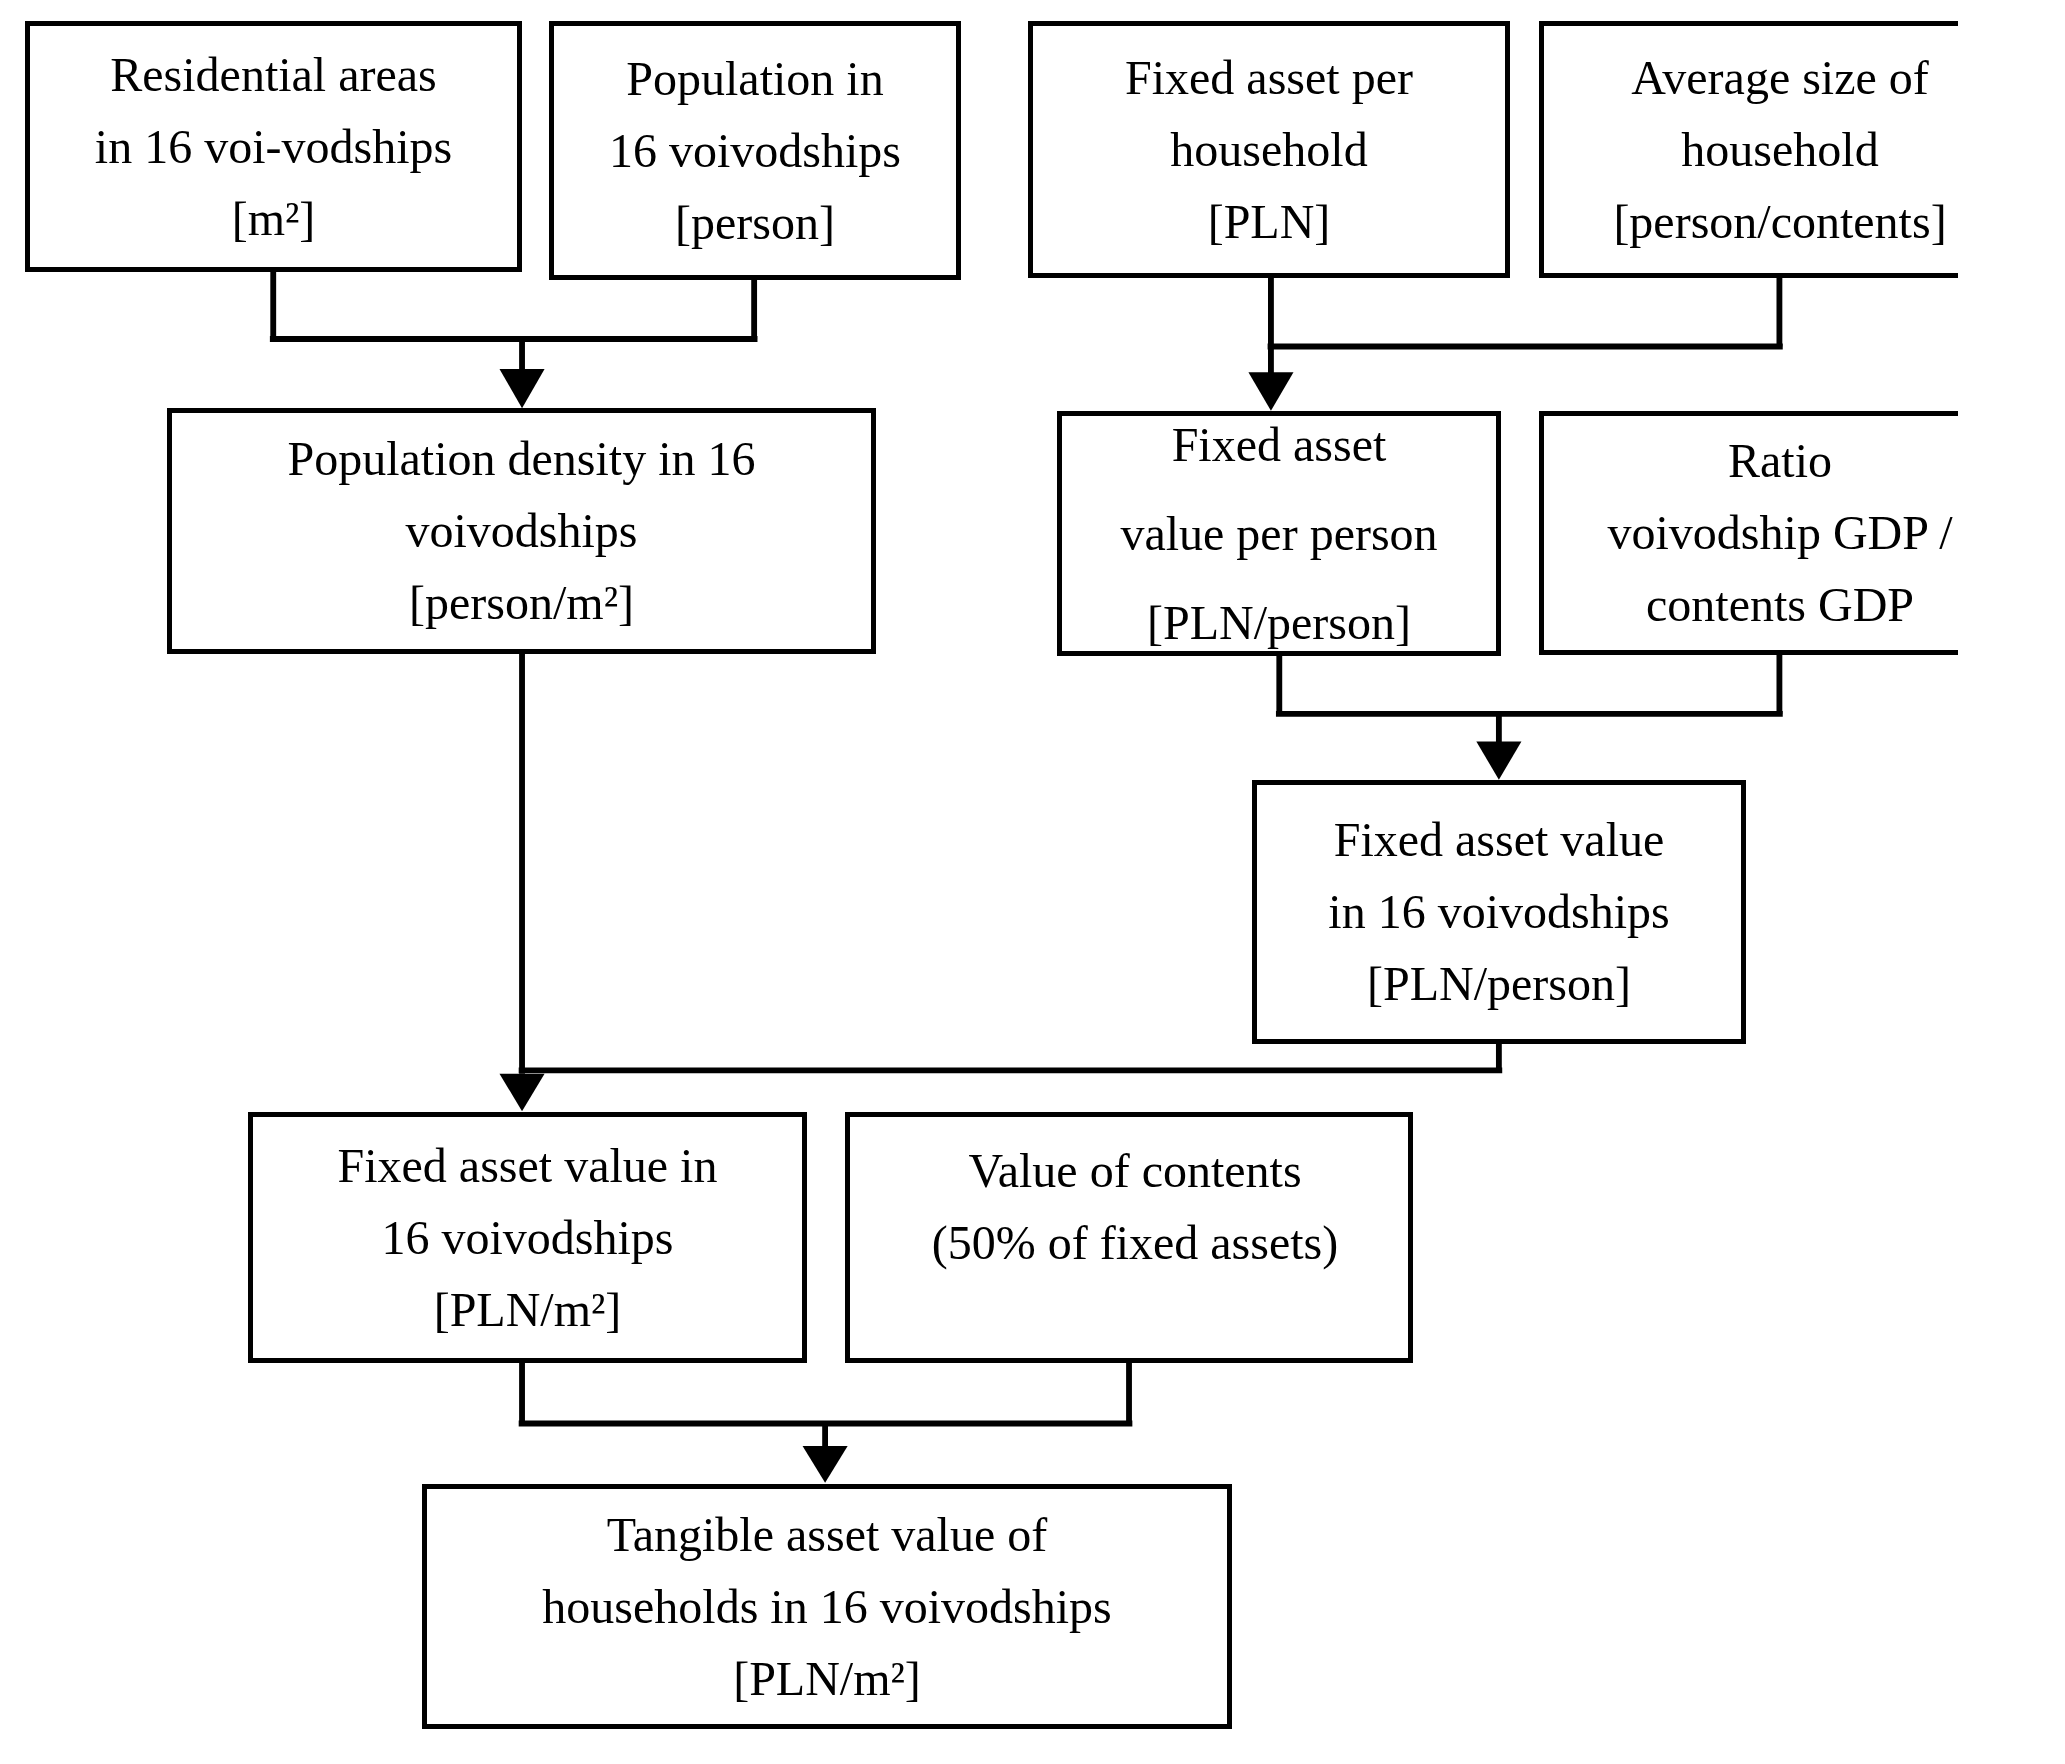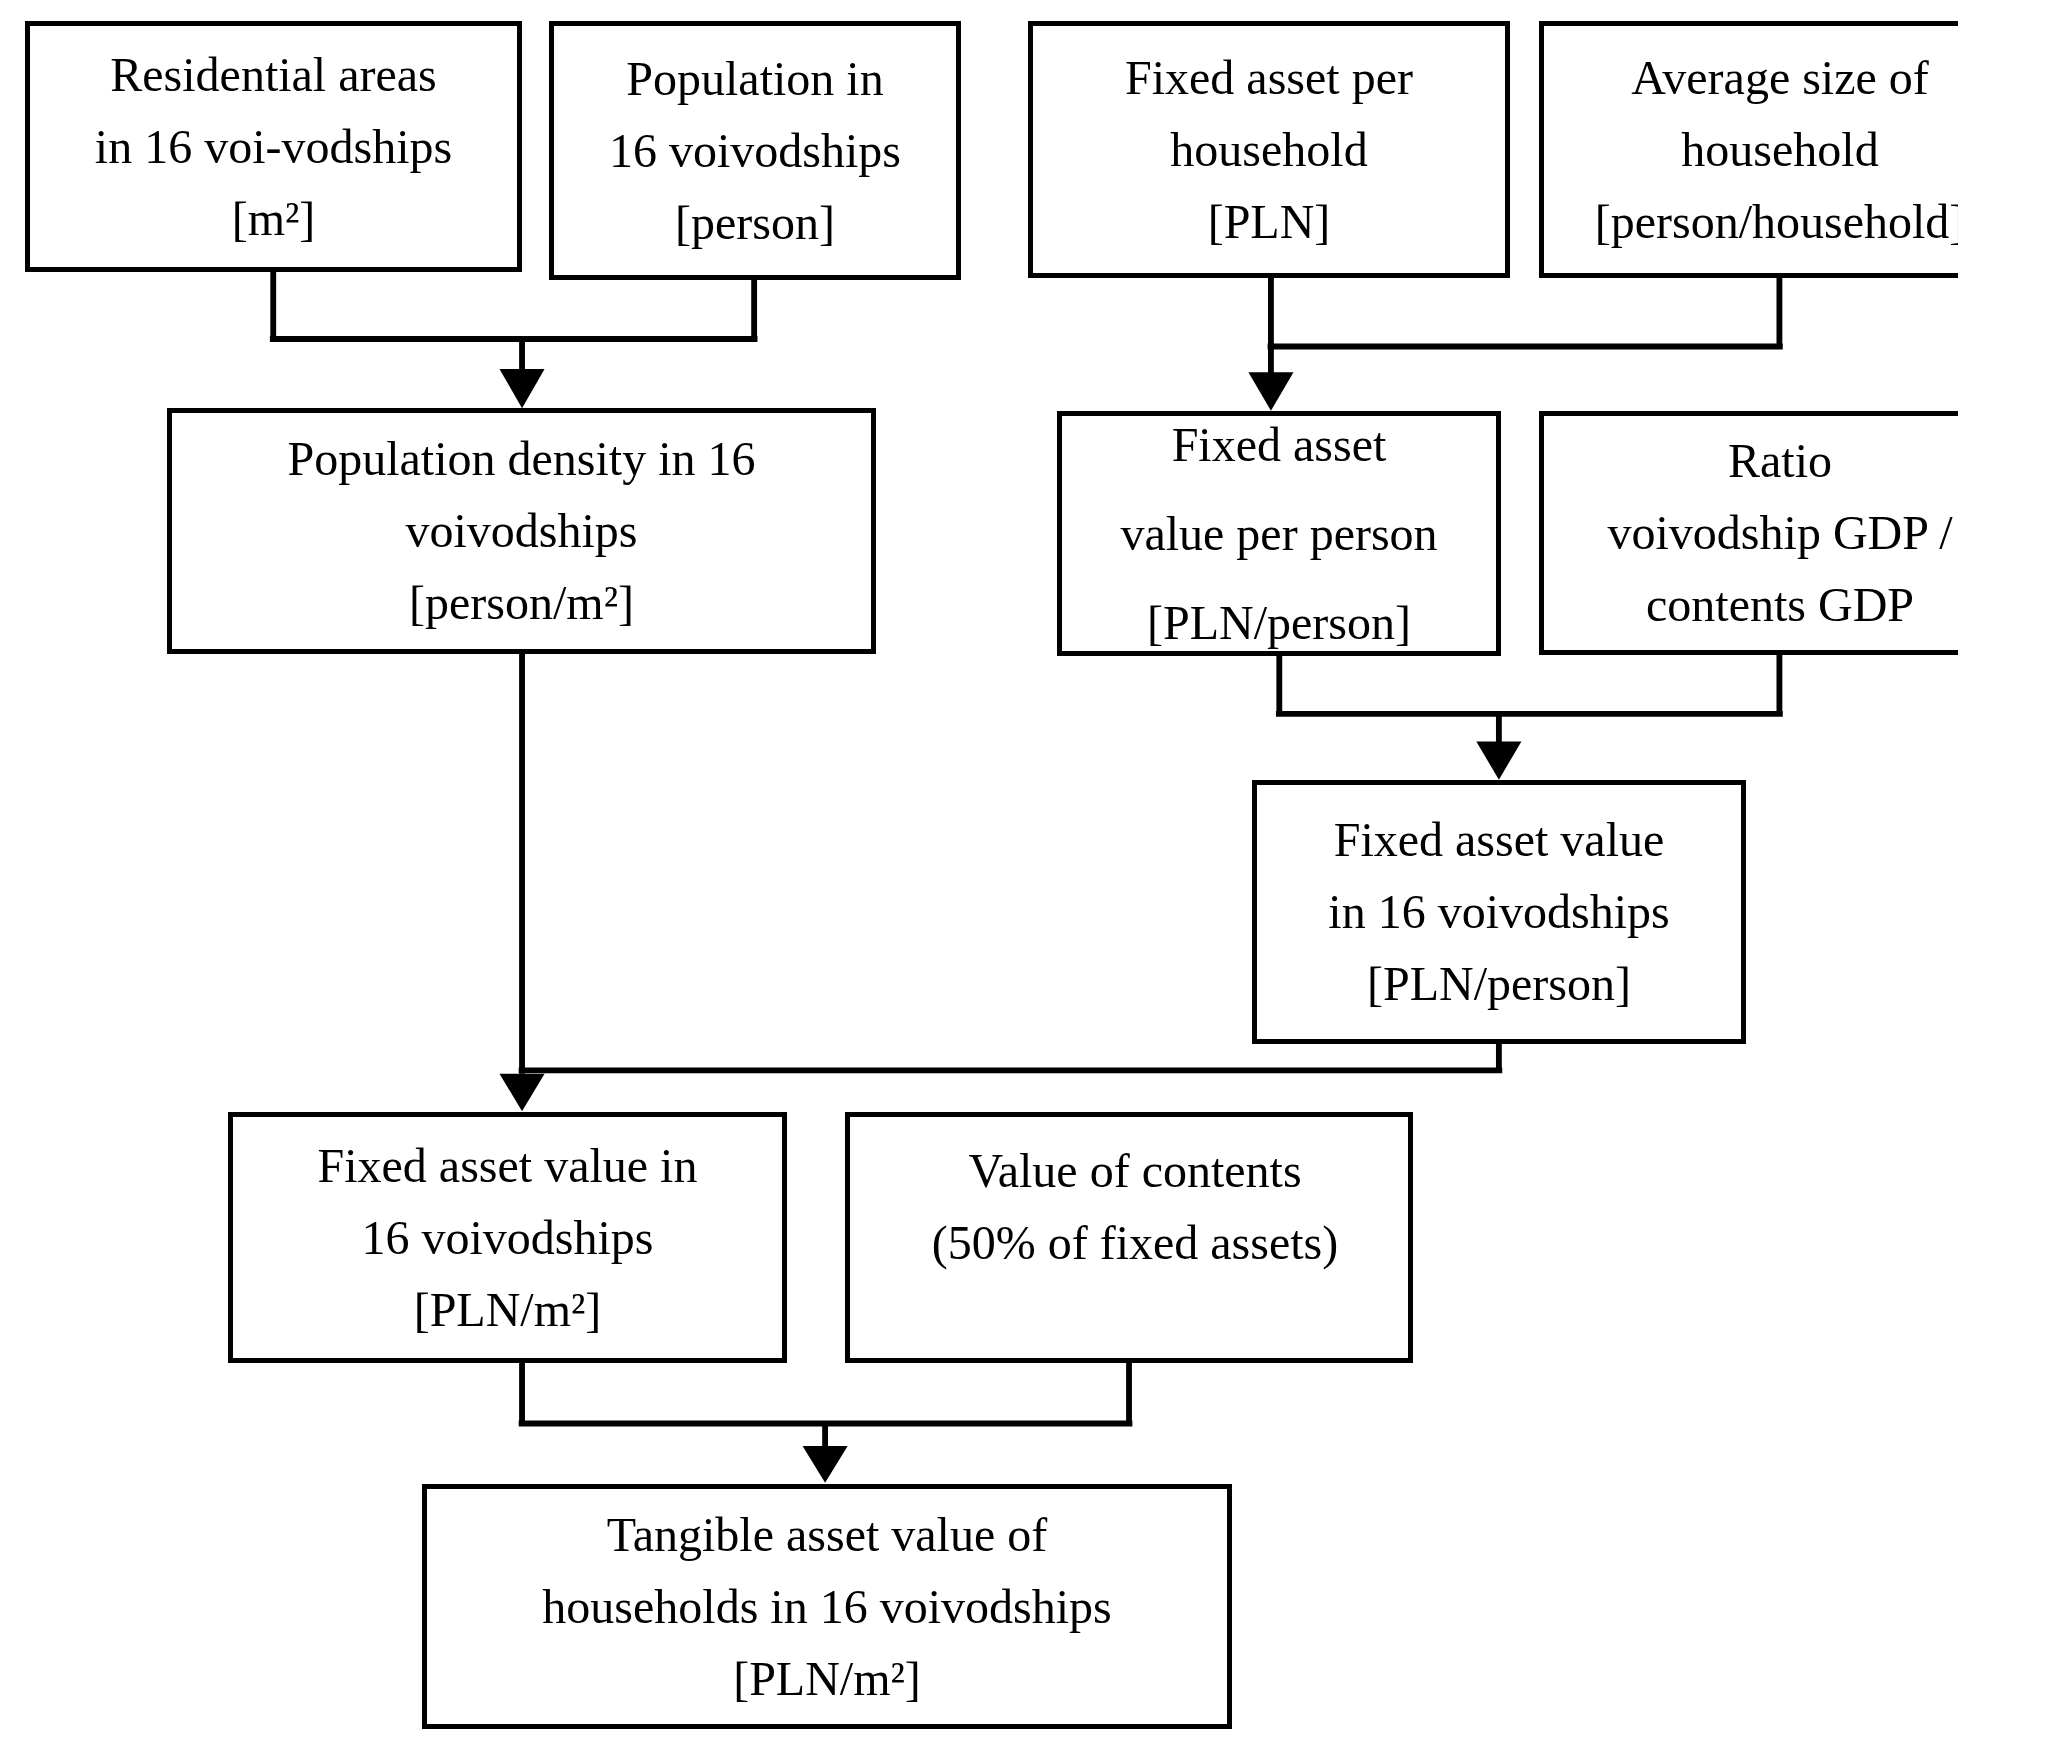--- a/index.html
+++ b/index.html
@@ -47,21 +47,21 @@
   }
   
   #nA1 { left: 25px;   top: 21px;   width: 497px; height: 251px; }
   #nA2 { left: 549px;  top: 21px;   width: 412px; height: 259px; }
   #nA3 { left: 1028px; top: 21px;   width: 482px; height: 257px; }
   #nA4 { left: 1539px; top: 21px;   width: 482px; height: 257px; }
   #nB1 { left: 167px;  top: 408px;  width: 709px; height: 246px; }
   #nB2 { left: 1057px; top: 411px;  width: 444px; height: 245px; gap: 17px; }
   #nB3 { left: 1539px; top: 411px;  width: 482px; height: 244px; }
   #nC  { left: 1252px; top: 780px;  width: 494px; height: 264px; }
-  #nD1 { left: 228px;  top: 1112px; width: 559px; height: 251px; }
+  #nD1 { left: 248px;  top: 1112px; width: 559px; height: 251px; }
   #nD2 { left: 845px; top: 1112px; width: 568px; height: 251px; }
   #nE  { left: 422px;  top: 1484px; width: 810px; height: 245px; }
   .wire {
     stroke: #000000;
     stroke-width: 7;
     fill: none;
   }
   .head {
     fill: #000000;
     stroke: none;
@@ -128,21 +128,21 @@
 
   <div class="node" id="nA3">
     <span class="ln">Fixed asset per</span>
     <span class="ln">household</span>
     <span class="ln">[PLN]</span>
   </div>
 
   <div class="node" id="nA4">
     <span class="ln">Average size of</span>
     <span class="ln">household</span>
-    <span class="ln">[person/household]</span>
+    <span class="ln">[person/contents]</span>
   </div>
 
   <div class="node" id="nB1">
     <span class="ln">Population density in 16</span>
     <span class="ln">voivodships</span>
     <span class="ln">[person/m²]</span>
   </div>
 
   <div class="node" id="nB2">
     <span class="ln">Fixed asset</span>

